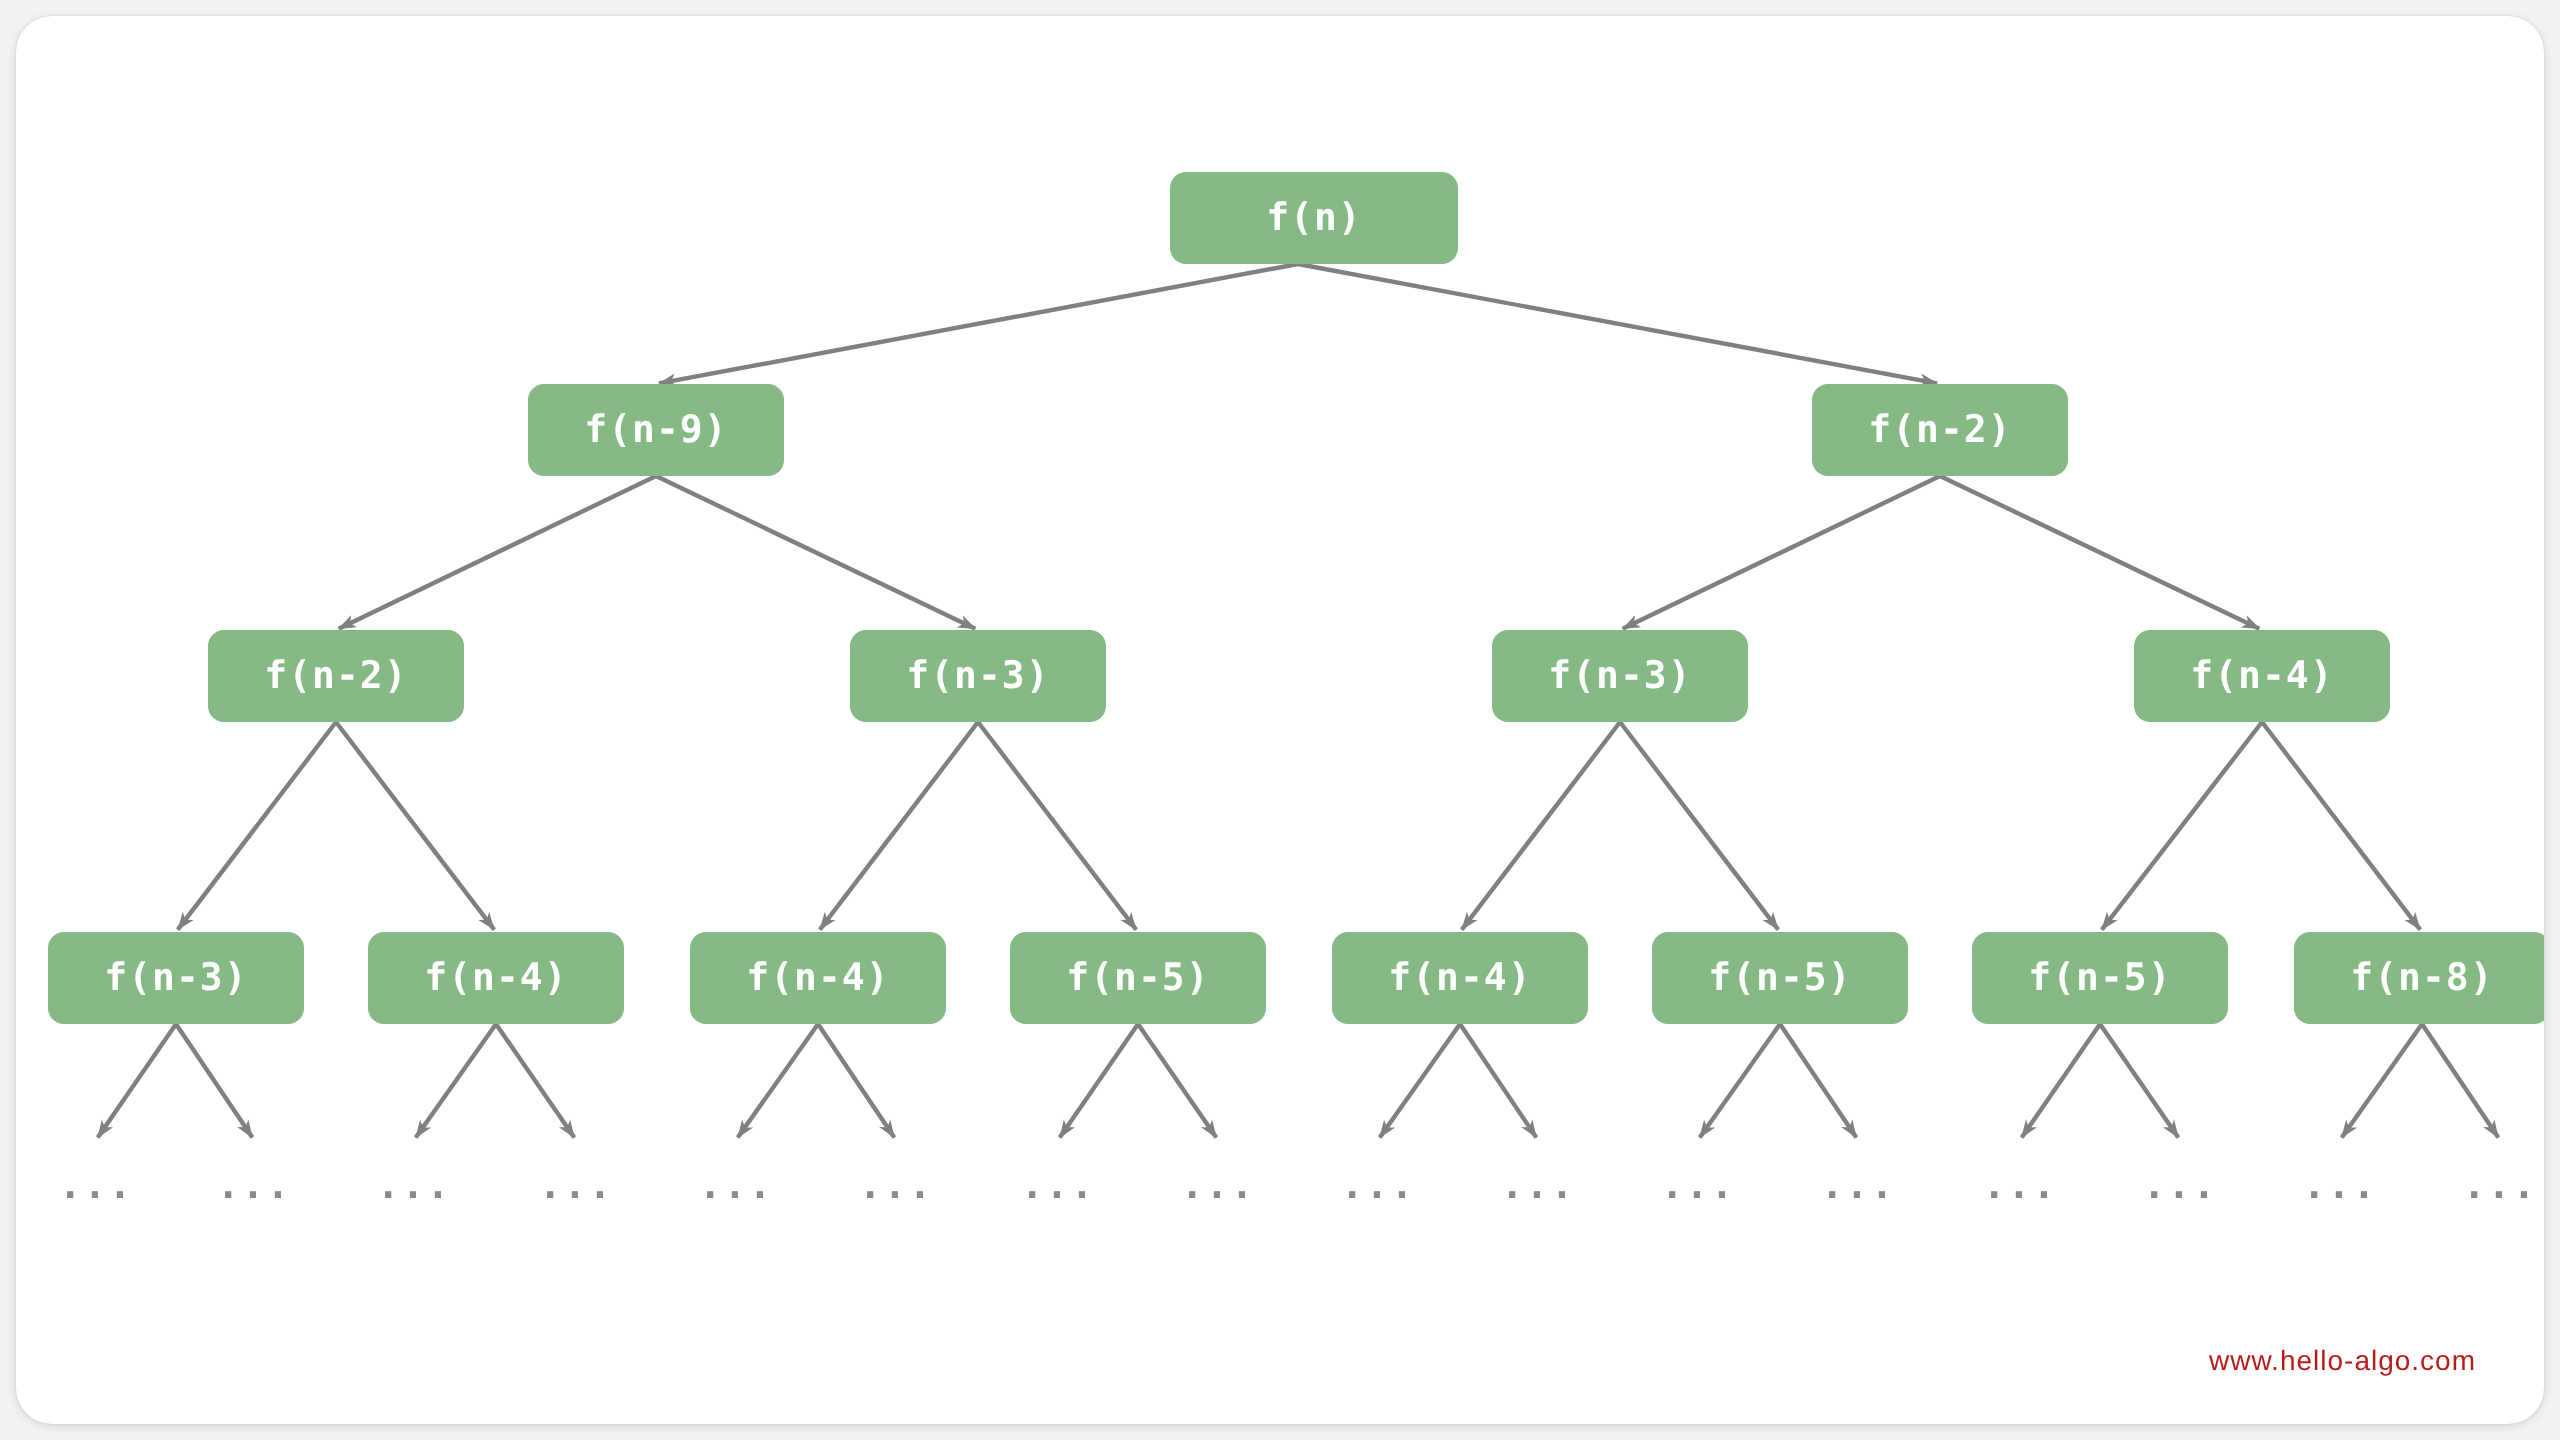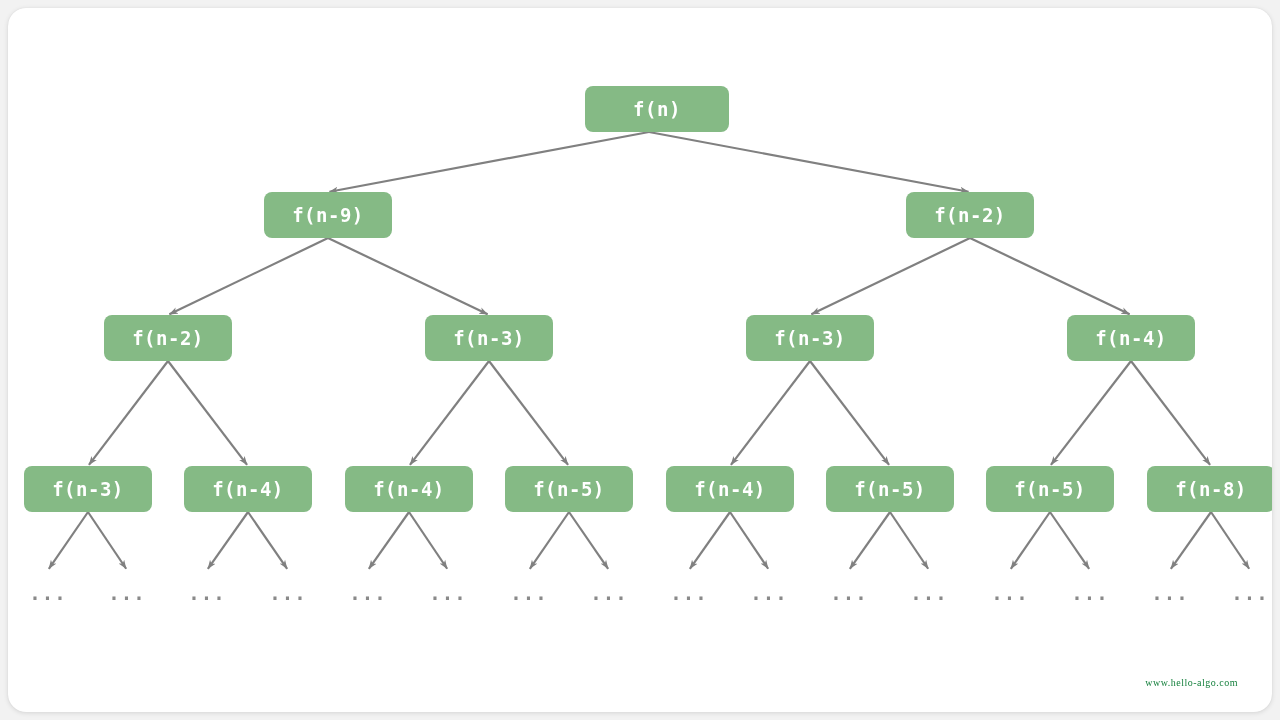--- a/index.html
+++ b/index.html
@@ -54,23 +54,23 @@
     font-weight: bold;
     letter-spacing: 1px;
     text-align: center;
     transform: translateX(-50%);
     white-space: nowrap;
   }
   #watermark {
     position: absolute;
     right: 34px;
     bottom: 24px;
-    color: #15803d;
-    font-family: Liberation Serif, serif;
-    font-size: 10px;
+    color: #b91c1c;
+    font-family: Liberation Sans, sans-serif;
+    font-size: 14px;
     letter-spacing: 0.5px;
     white-space: nowrap;
   }
 </style>
 </head>
 <body>
 
 <div id="card">
   <svg id="canvas" viewBox="0 0 1280 720" xmlns="http://www.w3.org/2000/svg">
     <defs>

